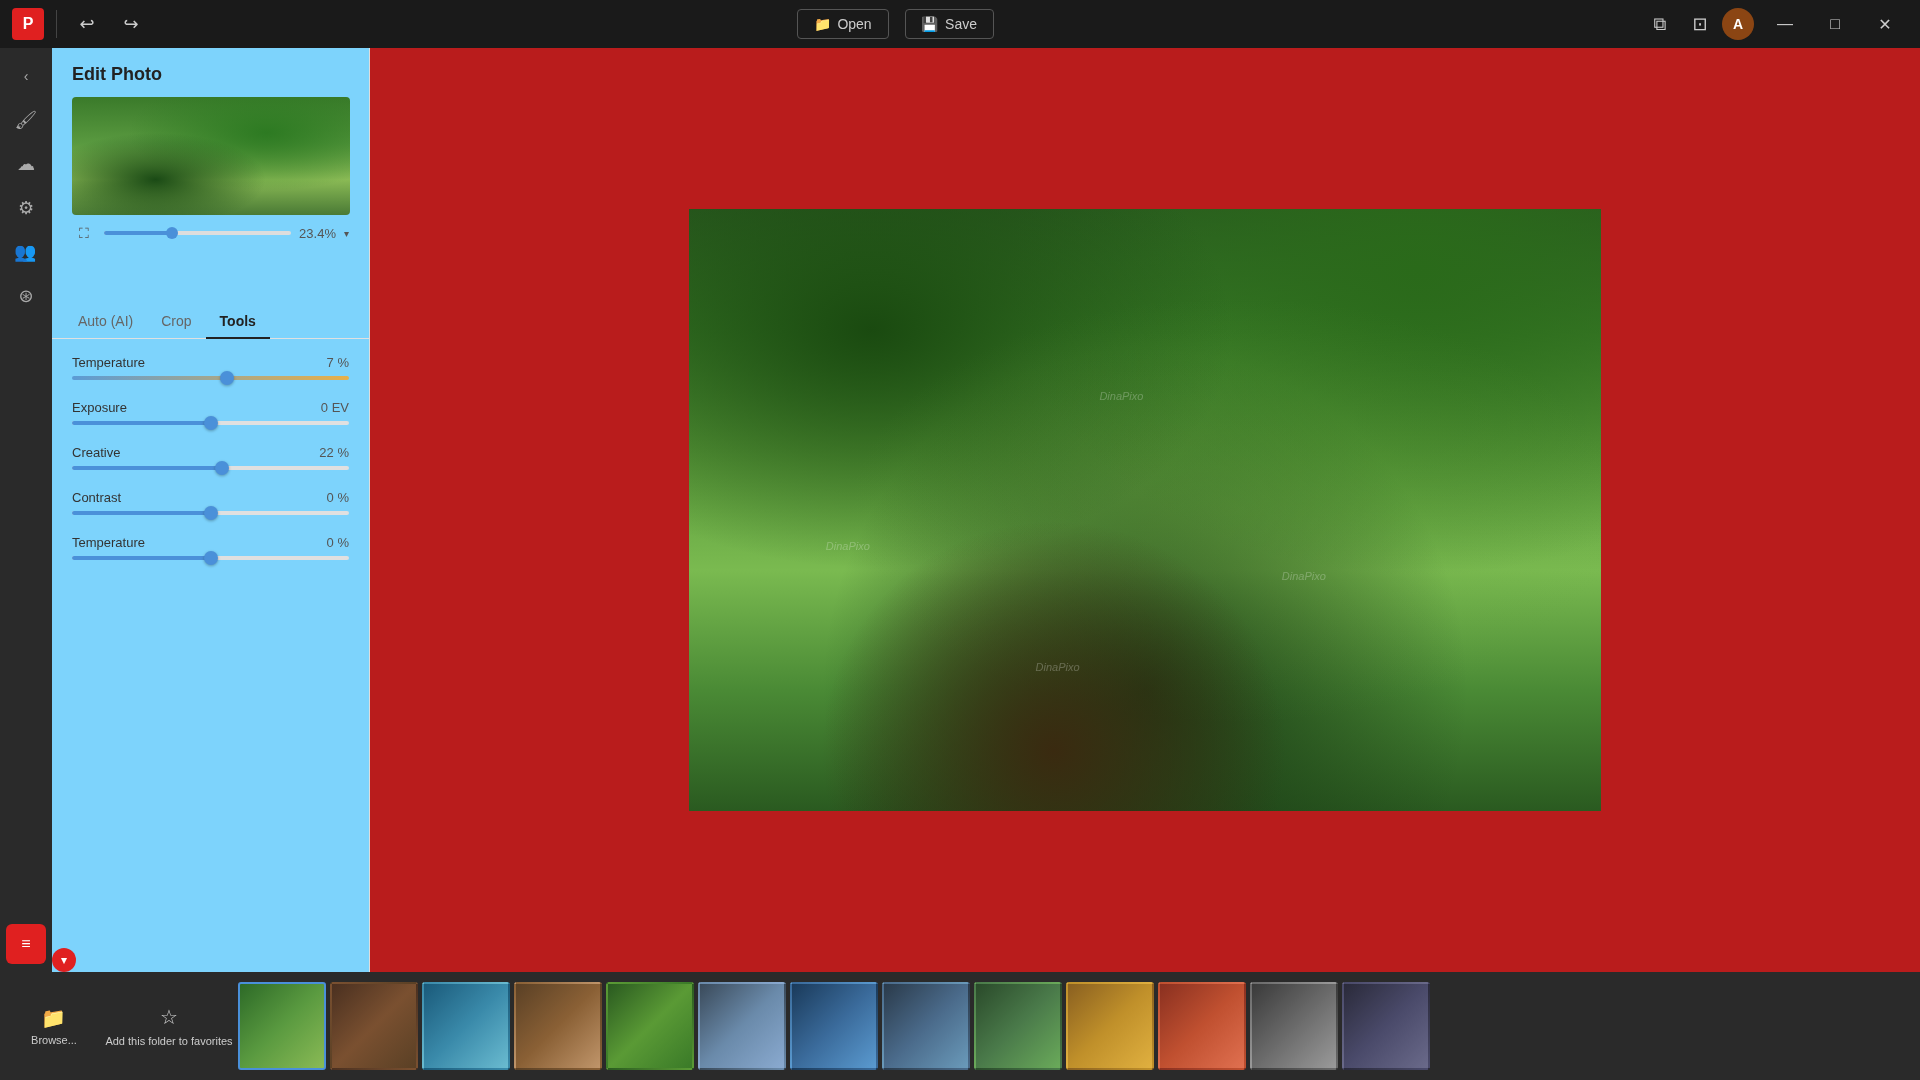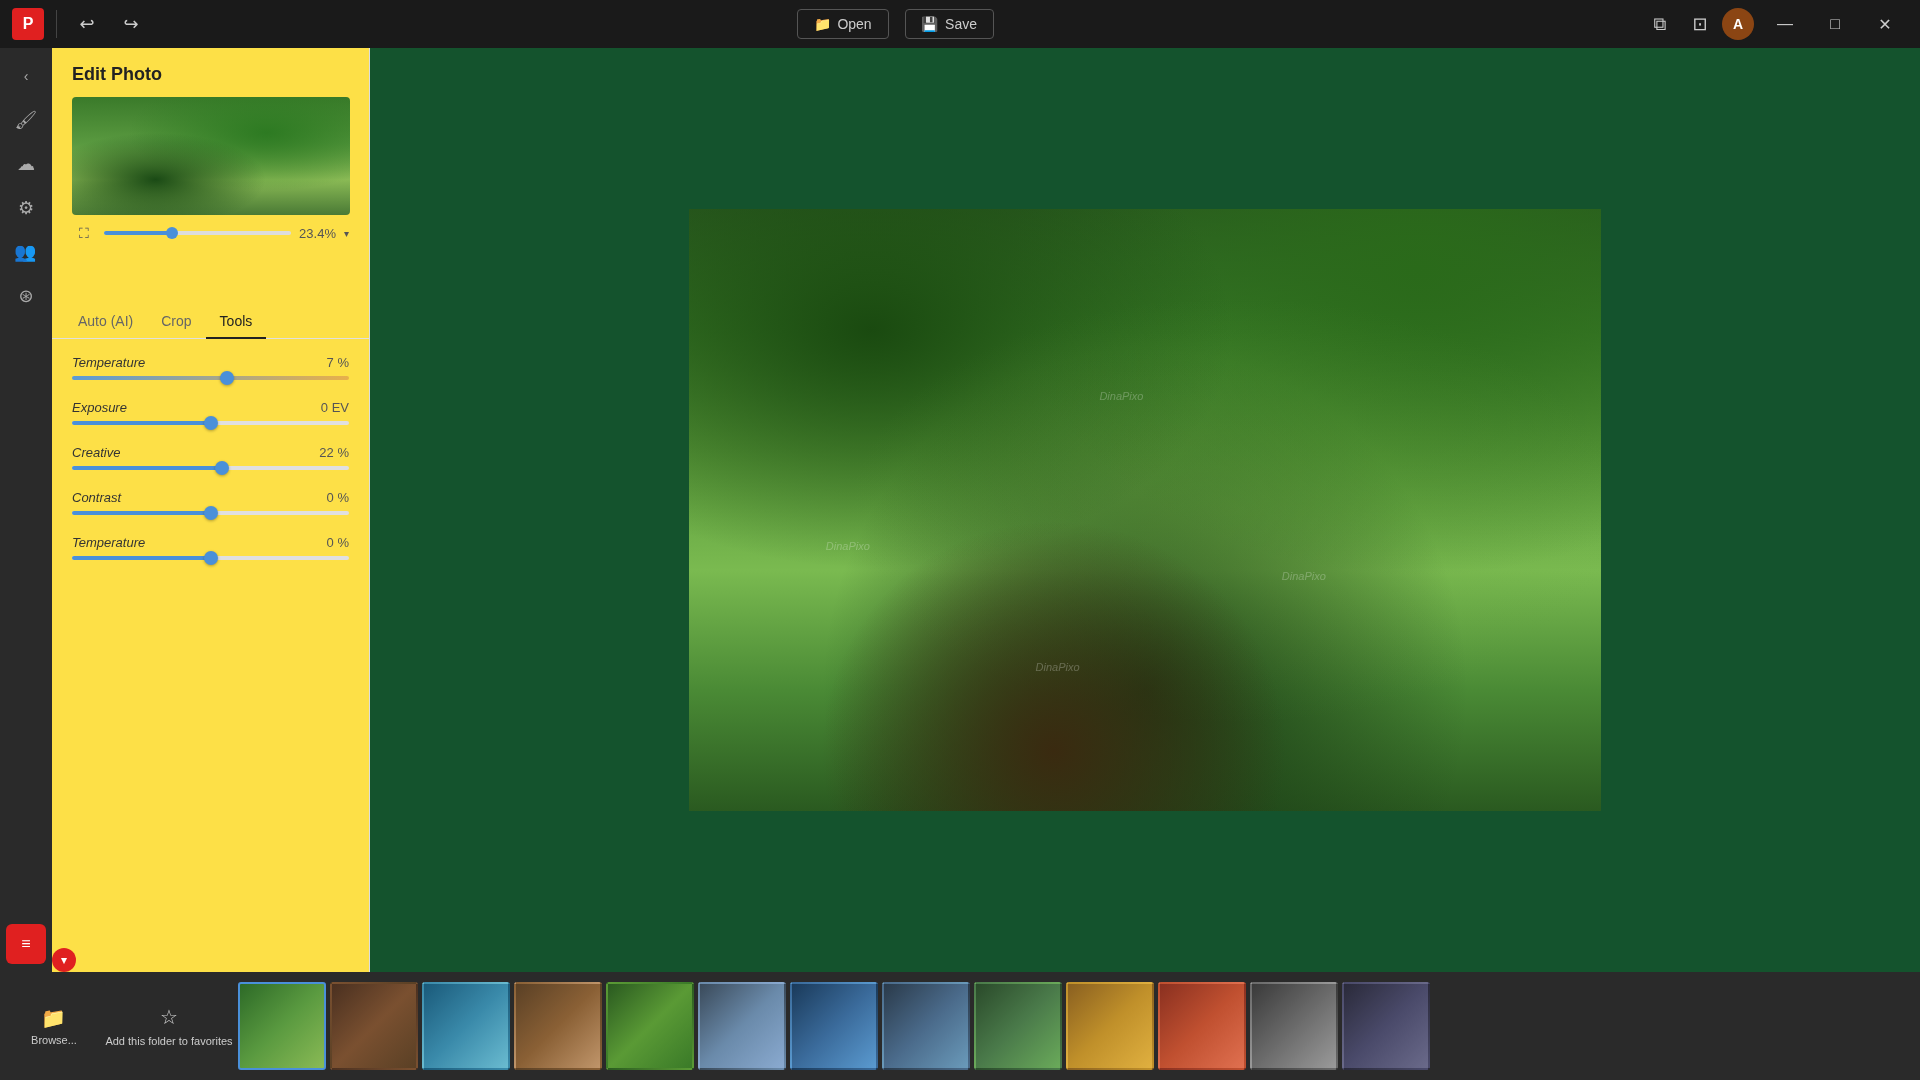--- a/index.html
+++ b/index.html
@@ -81,21 +81,21 @@
     }
     .sidebar-collapse {
       width: 40px; height: 40px;
       background: transparent; border: none; color: #aaa; font-size: 14px;
       cursor: pointer; display: flex; align-items: center; justify-content: center;
     }
 
     
     .edit-panel {
       width: 318px;
-      background: #fde047;
+      background: #7dd3fc;
       display: flex;
       flex-direction: column;
       flex-shrink: 0;
       border-right: 1px solid #ddd;
       overflow: hidden;
     }
     .edit-panel-header {
       padding: 16px 20px 8px;
       font-size: 18px;
       font-weight: 600;
@@ -148,42 +148,42 @@
     
     .tab-row {
       display: flex; border-bottom: 1px solid #e0e0e0;
       padding: 0 12px;
     }
     .tab-btn {
       padding: 8px 14px; font-size: 14px; color: #666;
       background: transparent; border: none; cursor: pointer;
       border-bottom: 2px solid transparent; margin-bottom: -1px; margin-top: 42px;
     }
-    .tab-btn.active { color: #222; border-bottom-color: #222; font-weight: 400; }
+    .tab-btn.active { color: #222; border-bottom-color: #222; font-weight: 700; }
 
     .sub-tab-row {
       display: flex; padding: 8px 12px 0;
       border-bottom: 1px solid #e0e0e0;
     }
     .sub-tab-btn {
       padding: 6px 16px; font-size: 13px; color: #666;
       background: transparent; border: none; cursor: pointer;
       border-bottom: 2px solid transparent; margin-bottom: -1px;
     }
     .sub-tab-btn.active { color: #1565C0; border-bottom-color: #1565C0; }
 
     
     .sliders-area {
       flex: 1; overflow-y: auto; padding: 16px 20px;
     }
     .slider-row { margin-bottom: 20px; }
     .slider-label-row {
       display: flex; justify-content: space-between; align-items: center; margin-bottom: 6px;
     }
-    .slider-label { font-size: 13px; color: #333; font-style: italic; }
+    .slider-label { font-size: 13px; color: #333; }
     .slider-value { font-size: 13px; color: #555; }
     .slider-track {
       width: 100%; height: 4px; background: #e0e0e0; border-radius: 2px;
       position: relative; cursor: pointer;
     }
     .slider-fill { height: 4px; background: #4a90d9; border-radius: 2px; }
     .slider-thumb {
       width: 14px; height: 14px; background: #4a90d9; border-radius: 50%;
       position: absolute; top: -5px; transform: translateX(-50%);
       box-shadow: 0 1px 3px rgba(0,0,0,0.3);
@@ -192,21 +192,21 @@
     
     .temp-track {
       width: 100%; height: 4px;
       background: linear-gradient(to right, #5b9bd5, #e8b04a);
       border-radius: 2px; position: relative; cursor: pointer;
     }
 
     
     .canvas-area {
       flex: 1;
-      background: #14532d;
+      background: #b91c1c;
       display: flex;
       align-items: center;
       justify-content: center;
       position: relative;
     }
     .main-image {
       width: 912px;
       height: 602px;
       background: 
         radial-gradient(ellipse at 20% 20%, #1a4a10 0%, transparent 35%),

